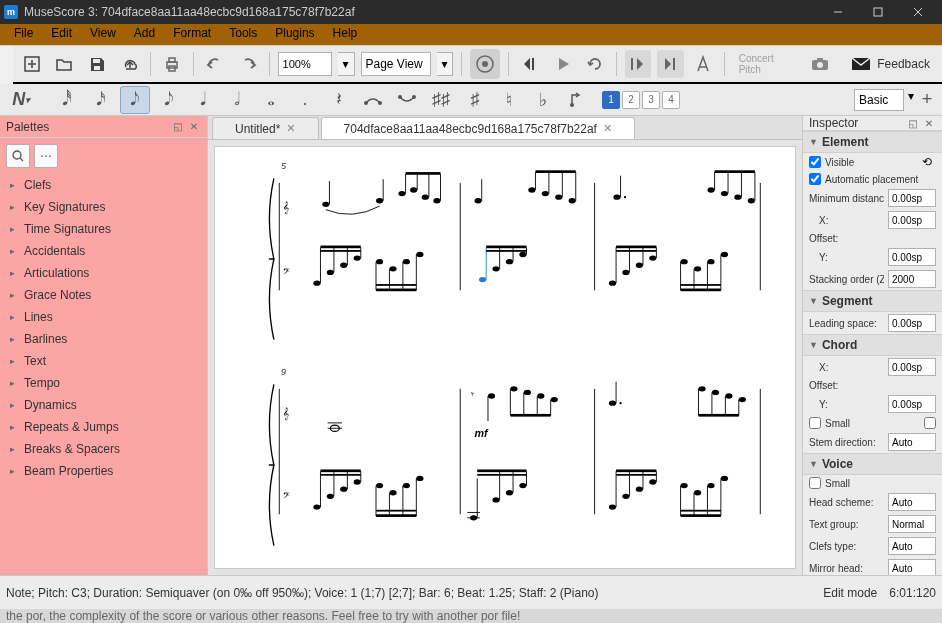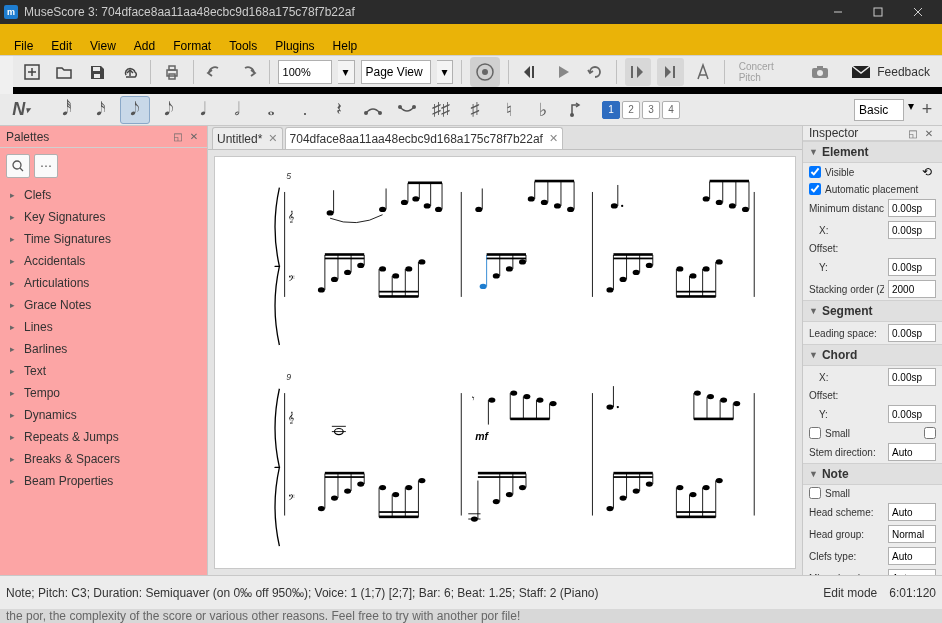--- a/index.html
+++ b/index.html
@@ -1,23 +1,23 @@
 <!DOCTYPE html>
 <html><head>
 <meta charset="utf-8">
 <style>
 * { margin: 0; padding: 0; box-sizing: border-box; font-family: "Segoe UI", Tahoma, sans-serif; font-size: 12px; }
 body { background: #f0f0f0; width: 942px; height: 623px; overflow: hidden; display: flex; flex-direction: column; }
 .titlebar { background: #2b2b2b; color: #ccc; height: 24px; display: flex; align-items: center; padding: 0 4px; }
 .titlebar .app-icon { width: 14px; height: 14px; background: #1e7dd0; border-radius: 2px; margin-right: 6px; display:inline-flex; align-items:center; justify-content:center; color:#fff; font-size:9px; font-weight:bold;}
 .titlebar .title { flex: 1; font-size: 12px; }
 .titlebar .win-btn { width: 40px; height: 24px; display: inline-flex; align-items: center; justify-content: center; color: #ccc; }
-.menubar { background: #eab308; height: 32px; display: flex; align-items: flex-end; padding: 0 6px; gap: 2px; border-bottom: 1px solid #d0d0d0;}
+.menubar { background: #a16207; height: 22px; display: flex; align-items: flex-start; padding: 0 6px; gap: 2px; border-bottom: 1px solid #d0d0d0;}
 .menubar .mi { padding: 2px 8px; cursor: default; }
-.toolbar { background: #eaeaea; height: 38px; display: flex; align-items: center; padding: 0 6px; gap: 6px; border-bottom: 7px solid #000000; margin-left: 13px;}
+.toolbar { background: #eaeaea; height: 38px; display: flex; align-items: center; padding: 0 6px; gap: 6px; border-bottom: 2px solid #000000; margin-left: 13px;}
 .toolbar .tbtn { width: 28px; height: 28px; display: inline-flex; align-items: center; justify-content: center; border-radius: 3px; color: #444;}
 .toolbar .sep { width: 1px; height: 24px; background: #c0c0c0; margin: 0 2px;}
 .toolbar .zoom { width: 54px; height: 24px; border: 1px solid #b0b0b0; background: #fff; padding: 0 4px; font-size: 11px;}
 .toolbar .zoom-dd { width: 18px; height: 24px; border: 1px solid #b0b0b0; border-left:none; background: #f4f4f4; display:inline-flex; align-items:center; justify-content:center;}
 .toolbar .view-sel { width: 74px; height: 24px; border: 1px solid #b0b0b0; background: #fff; padding: 0 4px; font-size: 11px; display:inline-flex; align-items:center;}
 .toolbar .cp { color:#a0a0a0; font-size:10px; padding:0 6px;}
 .toolbar .spacer { flex: 1; }
 .toolbar .feedback { display: flex; align-items: center; gap: 6px; color: #333; font-size: 12px; padding: 0 6px;}
 .notebar { background: #eaeaea; height: 32px; display: flex; align-items: center; padding: 0 6px; gap: 4px; border-bottom: 1px solid #c8c8c8;}
 .notebar .nbtn { width: 30px; height: 28px; display:inline-flex; align-items:center; justify-content:center; border-radius:3px; color:#555; font-size:18px;}
@@ -33,21 +33,21 @@
 .panel-hdr .sp { flex:1;}
 .panel-hdr .pb { width:14px; height:14px; display:inline-flex; align-items:center; justify-content:center; color:#666; margin-left:2px; font-size:10px;}
 .palettes .add-row { display:flex; gap:4px; padding:6px;}
 .palettes .add-btn { flex:1; height:24px; border:1px solid #b0b0b0; background:#fafafa; border-radius:2px; font-size:11px; color:#333;}
 .palettes .sq { width:24px; height:24px; border:1px solid #b0b0b0; background:#fafafa; border-radius:2px; display:inline-flex; align-items:center; justify-content:center; color:#555;}
 .palettes ul { list-style:none; padding: 0 4px; overflow:auto;}
 .palettes li { padding: 4px 6px; display:flex; align-items:center; gap:6px; font-size:11px; color:#333; cursor:default;}
 .palettes li .chev { font-size:9px; color:#666; width:8px;}
 .center { flex:1; display:flex; flex-direction:column; background:#e4e4e4;}
 .tabs { height:24px; display:flex; align-items:flex-end; background:#e0e0e0; border-bottom:1px solid #c0c0c0; padding-left:4px;}
-.tab { height:22px; padding:0 4px; display:inline-flex; align-items:center; gap:6px; background:#ececec; border:1px solid #c0c0c0; border-bottom:none; border-radius:3px 3px 0 0; font-size:11px; color:#333; margin-right:2px;}
+.tab { height:22px; padding:0 22px; display:inline-flex; align-items:center; gap:6px; background:#ececec; border:1px solid #c0c0c0; border-bottom:none; border-radius:3px 3px 0 0; font-size:11px; color:#333; margin-right:2px;}
 .tab.active { background:#fff;}
 .tab .close { color:#888; font-size:11px;}
 .score { flex:1; background:#fff; margin:6px; border:1px solid #c8c8c8; overflow:hidden; position:relative;}
 .inspector { width: 140px; background:#ececec; border-left:1px solid #c8c8c8; display:flex; flex-direction:column; font-size:11px; overflow:hidden;}
 .inspector .sec-hdr { background:#e0e0e0; padding:3px 6px; font-weight:bold; color:#333; border-top:1px solid #d0d0d0; border-bottom:1px solid #d0d0d0; display:flex; align-items:center; gap:4px;}
 .inspector .sec-hdr .tw { font-size:9px; color:#666;}
 .inspector .row { display:flex; align-items:center; padding:2px 6px; gap:4px;}
 .inspector .row label { color:#333; font-size:10px; flex:1; white-space:nowrap; overflow:hidden;}
 .inspector .row input[type=text] { width:48px; height:18px; border:1px solid #b0b0b0; font-size:10px; padding:0 3px; background:#fff;}
 .inspector .row input[type=checkbox] { width:12px; height:12px;}
@@ -654,32 +654,32 @@
         <label>Small</label>
         <input type="checkbox" style="">
       </div>
     <div class="row">
         <label>Stem direction:</label>
         <input type="text" value="Auto" style="">
       </div>
 
     <div class="sec-hdr">
         <span class="tw">▼</span>
-        <span>Note</span>
+        <span>Voice</span>
       </div>
     <div class="row">
         <input type="checkbox" style="">
         <label>Small</label>
       </div>
     <div class="row">
         <label>Head scheme:</label>
         <input type="text" value="Auto" style="">
       </div>
     <div class="row">
-        <label>Head group:</label>
+        <label>Text group:</label>
         <input type="text" value="Normal" style="">
       </div>
     <div class="row">
         <label>Clefs type:</label>
         <input type="text" value="Auto" style="">
       </div>
     <div class="row">
         <label>Mirror head:</label>
         <input type="text" value="Auto" style="">
       </div>

